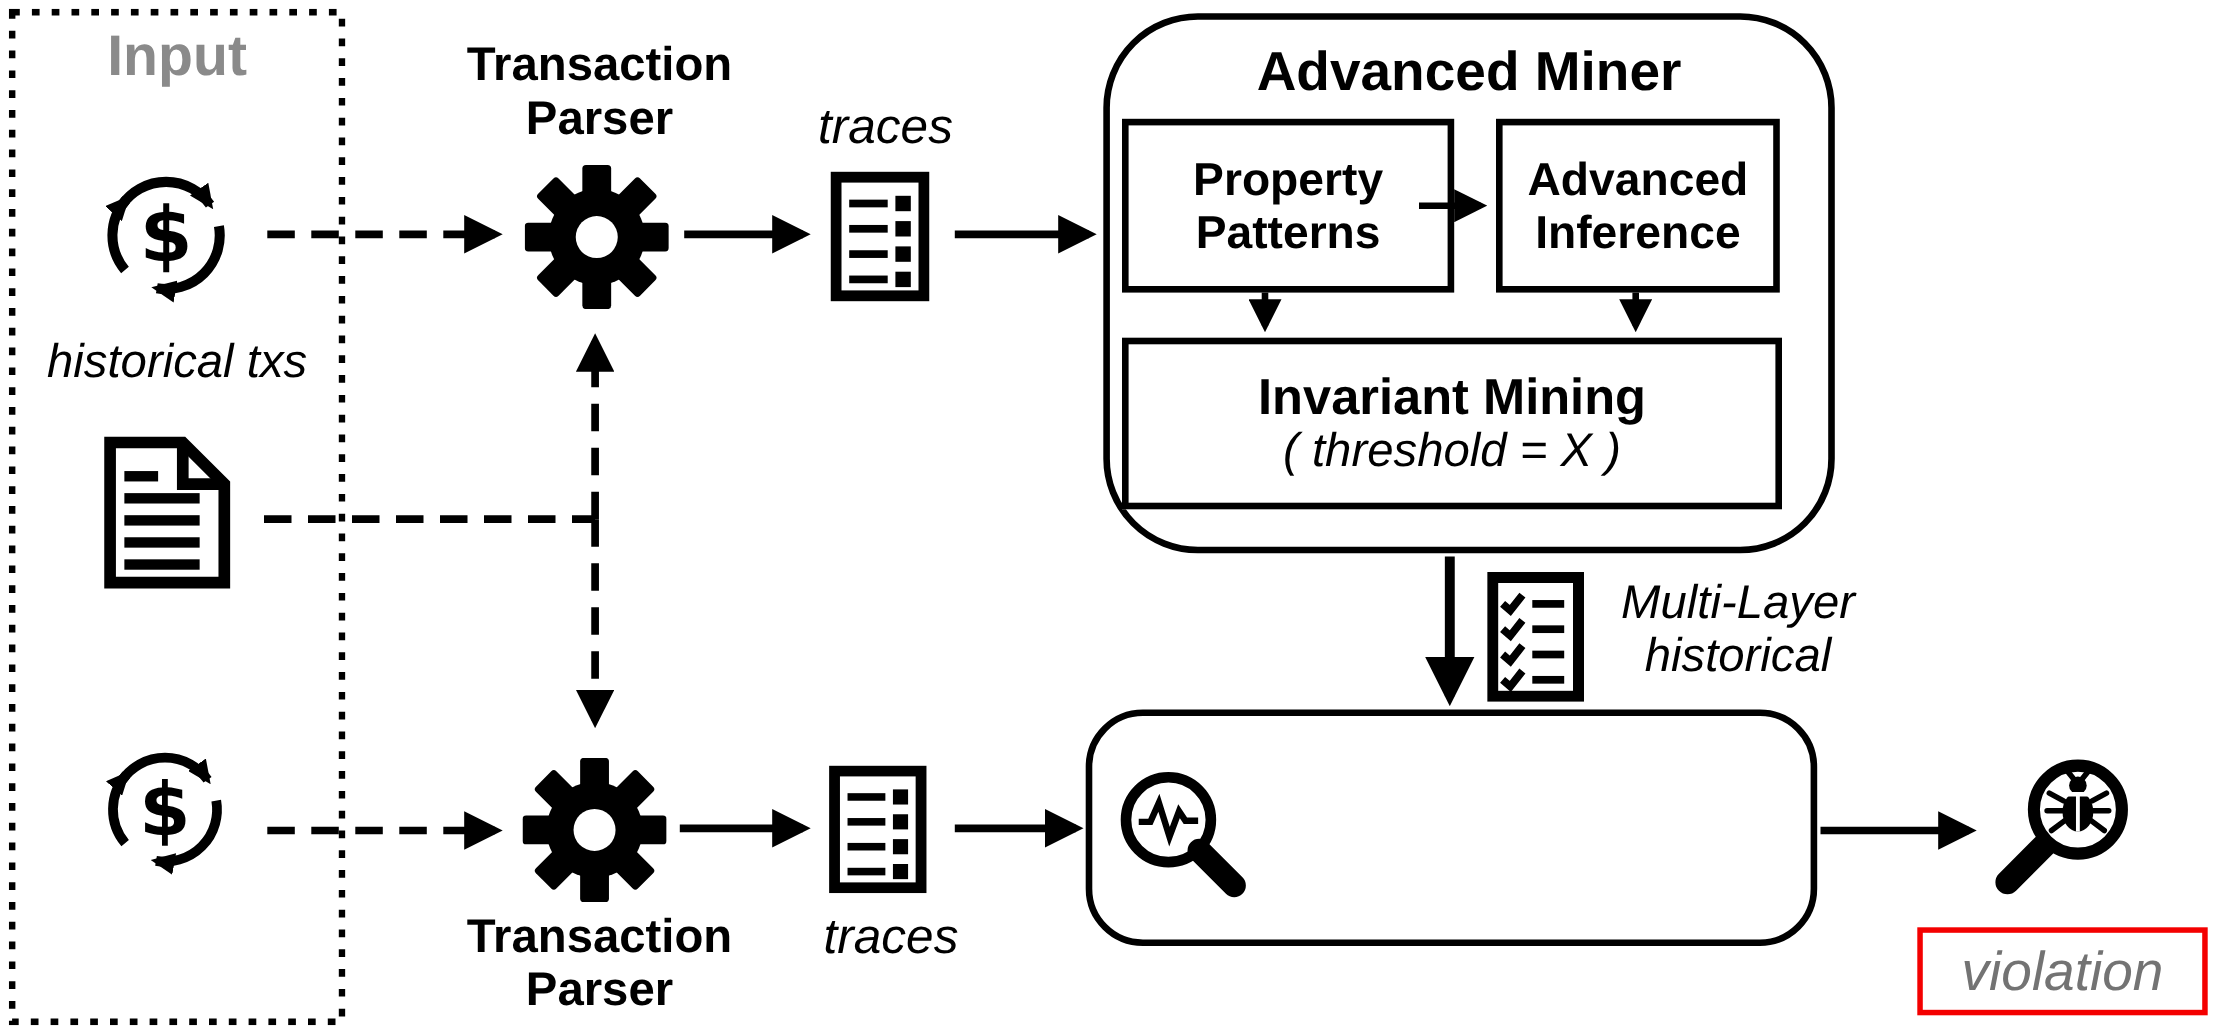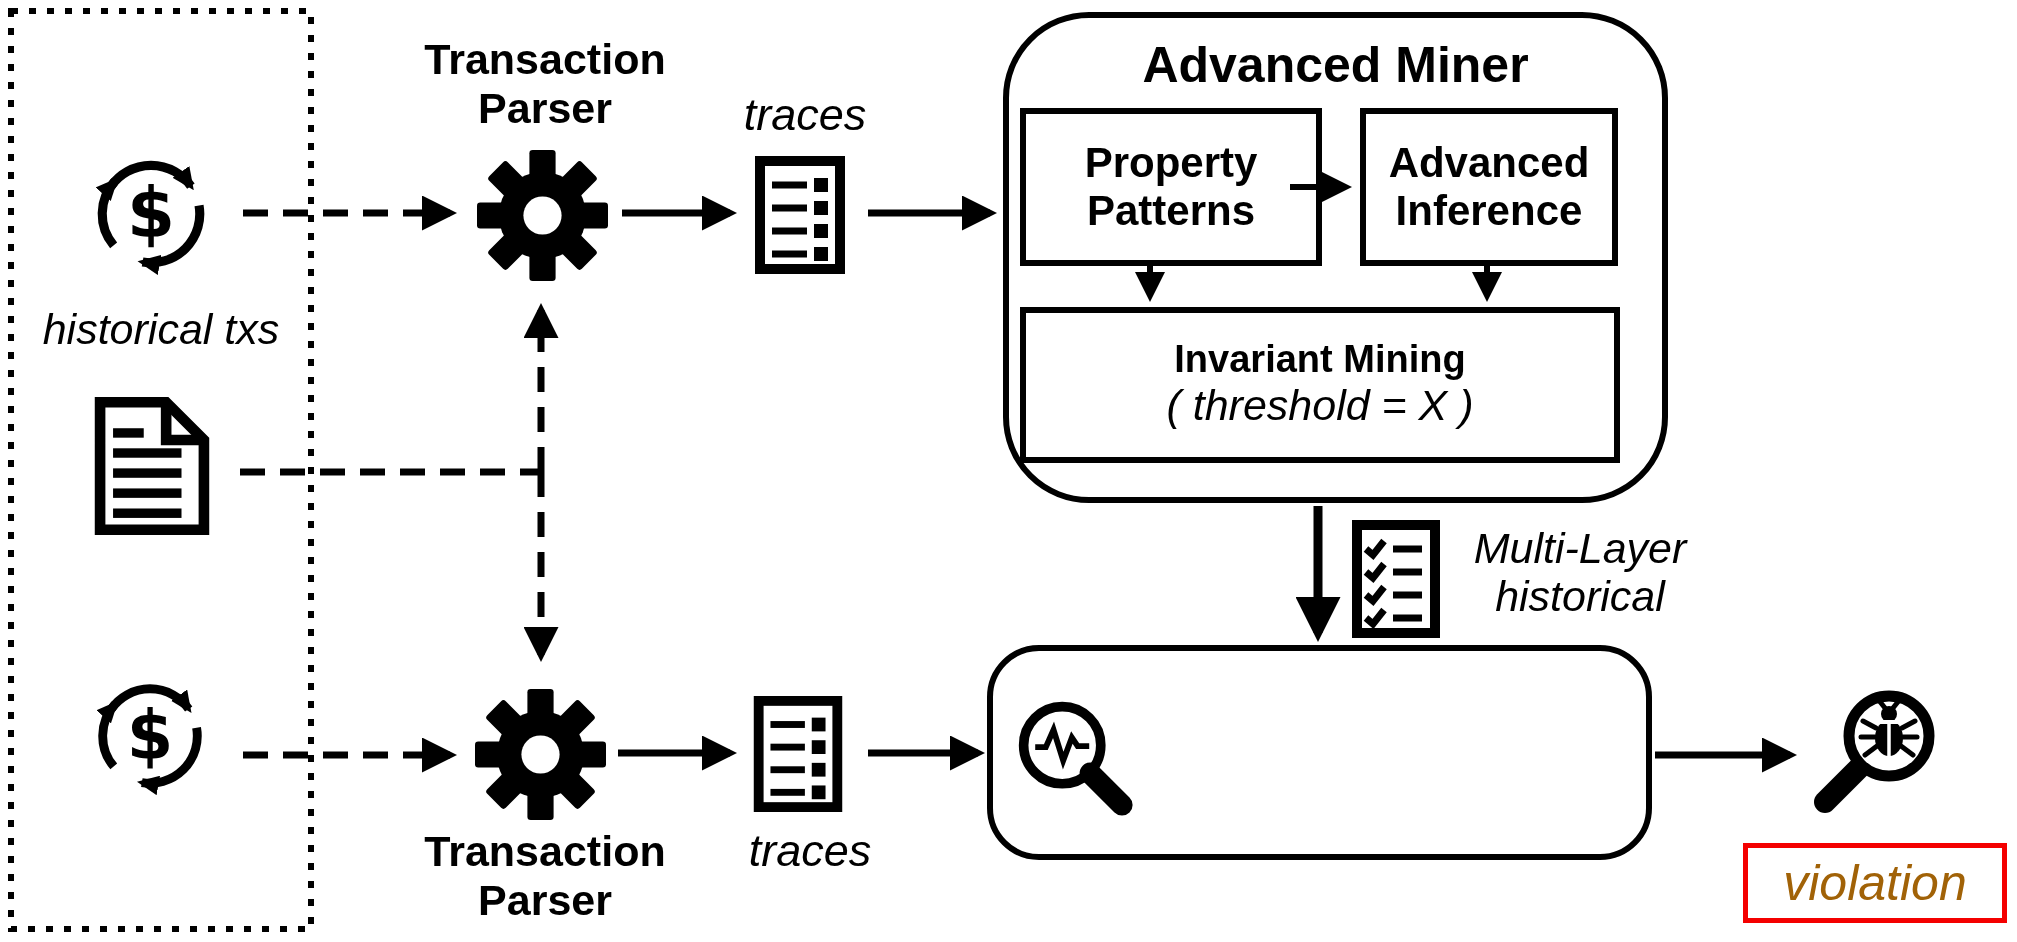--- a/index.html
+++ b/index.html
@@ -16,21 +16,21 @@
     position:absolute;background:#fff;border:6px solid #000;
     display:flex;align-items:center;justify-content:center;
     text-align:center;z-index:2;box-sizing:border-box;
   }
   .rounded-lg{border-radius:86px;}
   .rounded-md{border-radius:52px;}
   svg.overlay{position:absolute;left:0;top:0;z-index:3;pointer-events:none;}
   svg.icon{position:absolute;z-index:2;}
   .panel-title{position:absolute;width:100%;text-align:center;}
   .violation-box{
-    position:absolute;border:5px solid #f40000;color:#a16207;
+    position:absolute;border:5px solid #f40000;color:#737373;
     display:flex;align-items:center;justify-content:center;z-index:2;box-sizing:border-box;
   }
 </style>
 </head>
 <body>
 
 <div id="stage">
 
   <svg width="0" height="0" style="position:absolute" aria-hidden="true">
     <defs>
@@ -119,20 +119,21 @@
         </g>
       </g>
     </defs>
   </svg>
 
   <div class="abs" style="left:8px;top:8px;width:306px;height:924px;z-index:2;">
     <svg width="306" height="924" style="position:absolute;left:0;top:0">
       <rect x="3" y="3" width="300" height="918" fill="none" stroke="#000" stroke-width="6" stroke-dasharray="7 11"></rect>
     </svg>
   </div>
+  <div class="lbl bold gray" style="left:8px;top:22px;width:306px;font-size:52px;">Input</div>
 
   <svg class="icon" viewBox="0 0 130 130" style="left:85px;top:148px;width:132px;height:132px;">
     <use href="#iconCycle" xlink:href="#iconCycle"></use>
   </svg>
   <div class="lbl italic" style="left:8px;top:305px;width:306px;font-size:43px;">historical txs</div>
 
   <svg class="icon" viewBox="0 0 100 120" style="left:93px;top:395px;width:118px;height:142px;">
     <path d="M6 6 H62 L94 38 V114 H6 Z" fill="#fff" stroke="#000" stroke-width="9" stroke-linejoin="miter"></path>
     <path d="M62 6 V38 H94" fill="none" stroke="#000" stroke-width="9"></path>
     <g fill="#000">
@@ -174,21 +175,21 @@
     <div class="panel-title bold" style="top:18px;font-size:50px;">Advanced Miner</div>
   </div>
 
   <div class="box bold" style="left:1020px;top:108px;width:302px;height:158px;font-size:42px;line-height:1.15;white-space:pre-line;">Property
 Patterns</div>
 
   <div class="box bold" style="left:1360px;top:108px;width:258px;height:158px;font-size:42px;line-height:1.15;white-space:pre-line;">Advanced
 Inference</div>
 
   <div class="box" style="left:1020px;top:307px;width:600px;height:156px;flex-direction:column;">
-    <div class="bold" style="font-size:38px;line-height:1.1;">Invariant Mining</div>
+    <div class="bold" style="font-size:46px;line-height:1.1;">Invariant Mining</div>
     <div class="italic" style="font-size:43px;line-height:1.15;">( threshold = X )</div>
   </div>
 
   <svg class="icon" viewBox="0 0 88 118" style="left:1352px;top:520px;width:88px;height:118px;">
     <use href="#iconChecklist" xlink:href="#iconChecklist"></use>
   </svg>
   <div class="lbl italic" style="left:1445px;top:524px;width:270px;font-size:43px;line-height:1.12;">Multi-Layer
 historical</div>
 
   <div class="box rounded-md" style="left:987px;top:645px;width:665px;height:215px;"></div>

